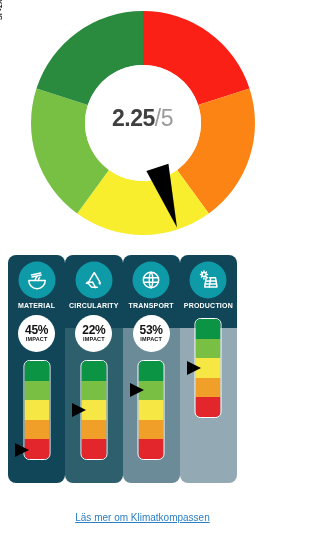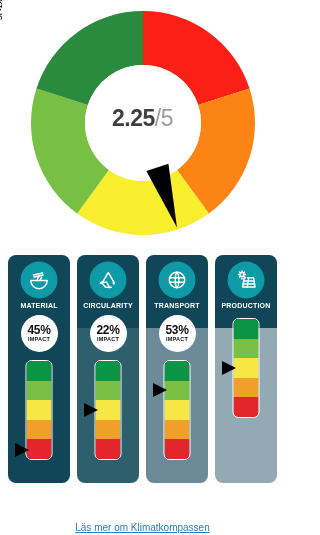--- a/index.html
+++ b/index.html
@@ -65,21 +65,21 @@
   #donut-max {
     font-weight: normal;
     color: #9b9b9b;
   }
 
   
   #cards {
     position: absolute;
     left: 8px;
     top: 255px;
-    width: 269px;
+    width: 229px;
     height: 230px;
     display: flex;
     justify-content: space-between;
   }
   .card {
     position: relative;
     width: 62px;
     height: 228px;
     border-radius: 8px;
     overflow: hidden;
@@ -189,21 +189,20 @@
   
   #footer-link {
     position: absolute;
     left: 0;
     top: 512px;
     width: 285px;
     text-align: center;
     font-size: 10px;
     color: #2b7fc4;
     cursor: pointer;
-    margin-top: 10px;
   }
 </style>
 </head>
 <body>
 
 <div id="side-code">SF-2XL</div>
 
 <div id="donut-wrap">
   <svg id="donut-svg" width="230" height="230" viewBox="0 0 230 230">
     <g id="donut-segments">

